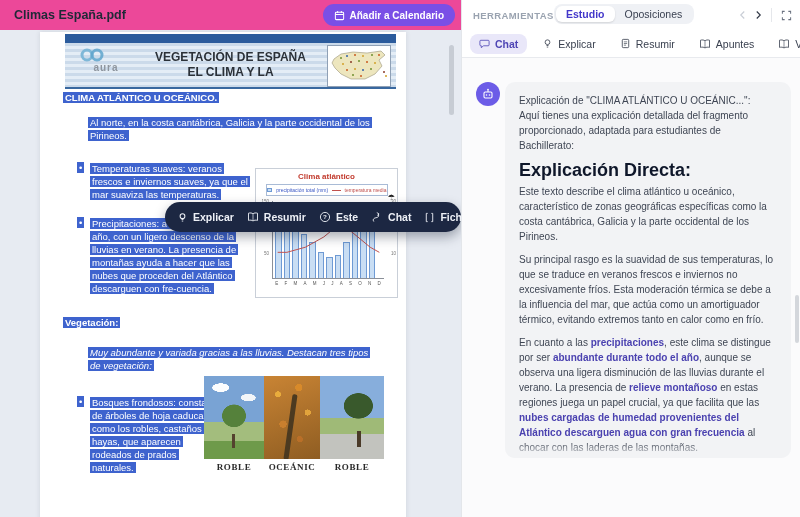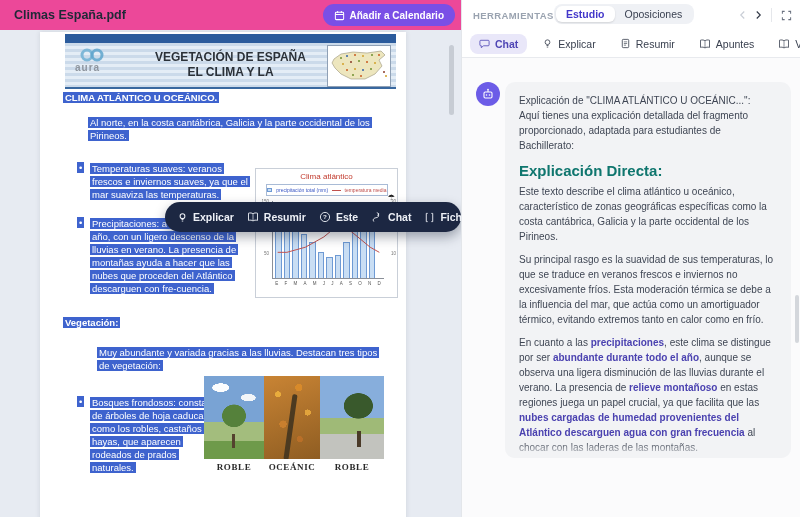--- a/index.html
+++ b/index.html
@@ -14,34 +14,34 @@
   .calendar-btn { position:absolute; right:6px; top:4px; height:22px; background:#7A4FE6; color:#fff; border:none; border-radius:12px; font-family:inherit; font-size:10px; font-weight:600; display:flex; align-items:center; gap:5px; padding:0 11px; cursor:pointer; }
 
   .pdf-area { position:absolute; left:0; top:30px; width:461px; height:487px; background:#E7EBF2; overflow:hidden; }
   .pdf-page { position:absolute; left:40px; top:2px; width:366px; height:640px; background:#fff; box-shadow:0 0 5px rgba(30,40,60,.12); }
 
   .page-el { position:absolute; }
   .banner-strip { left:25px; top:2px; width:331px; height:9px; background:#2B5B9C; }
   .doc-head { left:25px; top:11px; width:331px; height:46px;
     background:repeating-linear-gradient(180deg,#CBDAEA 0 3px,#E4EDF6 3px 6px);
     border-bottom:2px solid #39689F; }
-  .logo-wrap { position:absolute; left:10px; top:5px; width:62px; }
+  .logo-wrap { position:absolute; left:10px; top:5px; width:62px; text-align:center; }
   .logo-text { font-size:10px; font-weight:700; color:#8E959E; letter-spacing:1px; margin-top:-2px; }
   .doc-title { position:absolute; left:78px; right:78px; top:7px; text-align:center; font-size:12px; font-weight:700; color:#2B3138; line-height:15px; }
   .map-box { position:absolute; right:5px; top:2px; width:64px; height:42px; background:#fff; border:1px solid #8FA0B5; }
 
   .hl { background:#3E63CE; color:#fff; padding:0 2px; box-decoration-break:clone; -webkit-box-decoration-break:clone; }
   .pdf-text { font-size:9.5px; line-height:13px; color:#fff; }
   .sec-heading { left:23px; top:60px; font-size:9.5px; font-weight:700; }
   .intro { left:48px; top:84px; width:286px; }
   .marker { font-size:9.5px; }
   .m1 { left:37px; top:130px; } .b1 { left:50px; top:130px; width:163px; }
   .m2 { left:37px; top:185px; } .b2 { left:50px; top:185px; width:166px; }
   .veg-heading { left:23px; top:285px; font-size:9.5px; font-weight:700; }
-  .veg-intro { left:57px; top:314px; width:292px; }
+  .veg-intro { left:48px; top:314px; width:292px;font-style:italic; }
   .m3 { left:37px; top:364px; } .b3 { left:50px; top:364px; width:124px; }
 
   
   .trees { left:164px; top:344px; display:flex; }
   .tree-img { height:83px; position:relative; overflow:hidden; }
   .img-haya { width:60px; background:
     radial-gradient(ellipse 14px 7px at 28% 14%, #FCFDFE 0 60%, rgba(255,255,255,0) 62%),
     radial-gradient(ellipse 12px 6px at 74% 26%, #F2F5F8 0 60%, rgba(255,255,255,0) 62%),
     radial-gradient(ellipse 20px 19px at 50% 48%, #55813B 0 58%, rgba(0,0,0,0) 61%),
     linear-gradient(#79A3D4 0 55%, #A3BD7D 55% 78%, #6E9A4A 78% 100%); }
@@ -56,21 +56,21 @@
   .img-cast::after { content:""; position:absolute; left:24px; top:18px; width:5px; height:66px; background:#4C3A20; transform:rotate(8deg); border-radius:2px; }
   .img-roble { width:64px; background:
     radial-gradient(ellipse 24px 21px at 60% 36%, #39592C 0 59%, rgba(0,0,0,0) 62%),
     linear-gradient(#87AEDC 0 50%, #9FBA77 50% 70%, #C2C3BE 70% 100%); }
   .img-roble::after { content:""; position:absolute; left:37px; top:55px; width:4px; height:16px; background:#4A3A28; }
   .tree-labels { left:164px; top:430px; display:flex; font-family:"Liberation Serif", serif; font-weight:700; font-size:9px; letter-spacing:.6px; color:#2A2A2A; }
   .tree-labels span { text-align:center; }
 
   
   .chartbox { left:215px; top:136px; width:143px; height:130px; background:#fff; border:1px solid #C9CFD8; }
-  .chart-title { text-align:center; font-size:8px; font-weight:400; color:#C23B2E; margin-top:3px; }
+  .chart-title { text-align:center; font-size:8px; font-weight:700; color:#C23B2E; margin-top:3px; }
   .chart-legend { margin:3px auto 0; width:122px; height:12px; border:1px solid #A9BBD6; display:flex; align-items:center; justify-content:center; gap:4px; font-size:5px; white-space:nowrap; }
   .leg-bar-swatch { width:6px; height:4px; background:#C9DEF4; border:1px solid #6E9AD4; }
   .leg-precip { color:#3A57C4; }
   .leg-line-swatch { width:9px; height:1px; background:#C0504D; }
   .leg-temp { color:#C0504D; }
   .plot { position:absolute; left:16px; top:32px; width:112px; height:78px; border-left:1px solid #8A8F98; border-bottom:1px solid #8A8F98; }
   .bars { position:absolute; inset:0; display:flex; align-items:flex-end; gap:2px; padding:0 2px; }
   .bars .bar { width:6.5px; background:#C9DEF4; border:1px solid #6E9AD4; border-bottom:none; }
   .line-svg { position:absolute; inset:0; width:100%; height:100%; overflow:visible; }
   .months { position:absolute; left:16px; top:112px; width:112px; display:flex; justify-content:space-around; font-size:4.5px; color:#555; }
@@ -102,21 +102,21 @@
   .tab-bar { position:absolute; left:0; top:30px; width:338px; height:28px; border-bottom:1px solid #E8EAEE; display:flex; align-items:center; padding-left:8px; gap:6px; background:#fff; overflow:hidden; }
   .tab { display:flex; align-items:center; gap:5px; font-size:10.5px; color:#3A4150; padding:4px 9px; border-radius:8px; cursor:pointer; white-space:nowrap; }
   .tab.active { background:#E9E7F9; color:#4F46B5; font-weight:700; }
   .tab-sep { width:1px; height:14px; background:#E8EAEE; margin-left:2px; }
 
   .chat-area { position:absolute; left:0; top:58px; width:338px; height:459px; background:#FBFBFC; }
   .avatar { position:absolute; left:14px; top:24px; width:24px; height:24px; border-radius:50%; background:#6C5CE7; display:flex; align-items:center; justify-content:center; }
   .bubble { position:absolute; left:43px; top:24px; width:286px; height:376px; background:#F2F3F5; border-radius:10px; padding:11px 14px; overflow:hidden; font-size:10px; line-height:15px; color:#3F4654; }
   .bubble::after { content:""; position:absolute; left:0; right:0; bottom:0; height:16px; background:linear-gradient(rgba(242,243,245,0), #F2F3F5); }
   .bubble p { margin-bottom:8px; }
-  .bubble h4 { font-size:15px; font-weight:700; color:#0f766e; margin:10px 0 6px; }
+  .bubble h4 { font-size:18px; font-weight:700; color:#0f172a; margin:10px 0 6px; }
   .bubble .em { color:#4B42B0; font-weight:700;text-align:center; }
 
   .chat-scrollbar { position:absolute; right:1px; top:237px; width:4px; height:48px; background:#D4D7DC; border-radius:2px; }
 
   .chat-footer { position:absolute; left:0; bottom:0; width:100%; height:59px; background:#FBFBFC; display:flex; align-items:center; padding:0 9px; }
   .composer { flex:1; height:38px; background:#F7F8FA; border:1px solid #ECEEF2; border-radius:14px; display:flex; align-items:center; padding:0 6px 0 13px; }
   .composer-placeholder { color:#A8AFBB; font-size:10.5px; flex:1; }
   .send-btn { width:26px; height:26px; border-radius:8px; background:#EDEFF2; color:#C2C9D3; display:flex; align-items:center; justify-content:center; font-size:13px; cursor:pointer; }
 </style>
 </head>

